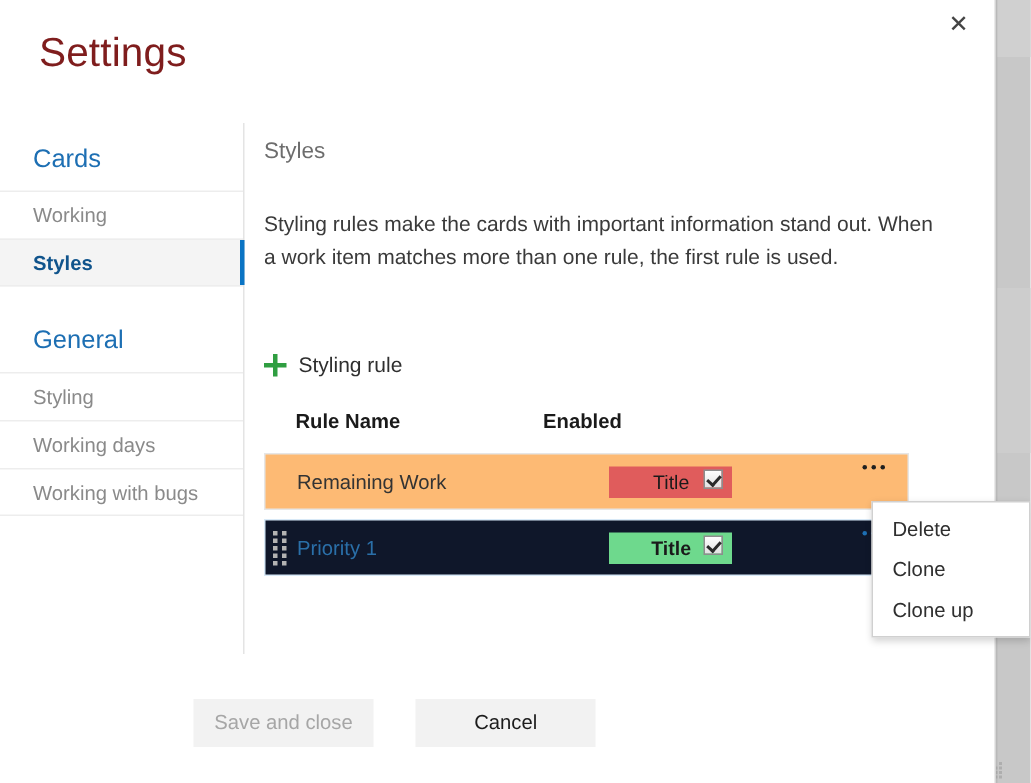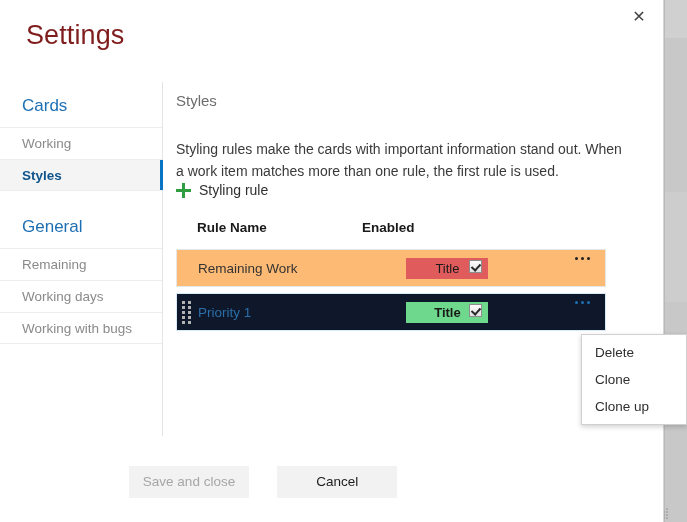--- a/index.html
+++ b/index.html
@@ -140,28 +140,29 @@
   .section-title {
     font-size: 15px;
     color: #6d6d6d;
     margin-bottom: 29px;
   }
   .description {
     font-size: 14px;
     color: #3a3a3a;
     line-height: 22px;
     width: 455px;
-    margin-bottom: 0;
+    margin-bottom: 17px;
   }
   .add-rule {
     display: inline-flex;
     align-items: center;
     gap: 8px;
     cursor: pointer;
     margin-bottom: 22px;
+    margin-top: 36px;
   }
   .plus-icon {
     display: inline-block;
     width: 15px;
     height: 15px;
     position: relative;
   }
   .plus-icon::before, .plus-icon::after {
     content: "";
     position: absolute;
@@ -376,21 +377,21 @@
         <span>Working</span>
       </div>
       <div class="nav-item selected">
         <span>Styles</span>
       </div>
     </div>
 
     <div class="nav-group">
       <div class="nav-group-title">General</div>
       <div class="nav-item">
-        <span>Remaining</span>
+        <span>Styling</span>
       </div>
       <div class="nav-item">
         <span>Working days</span>
       </div>
       <div class="nav-item">
         <span>Working with bugs</span>
       </div>
     </div>
 
   </div>

